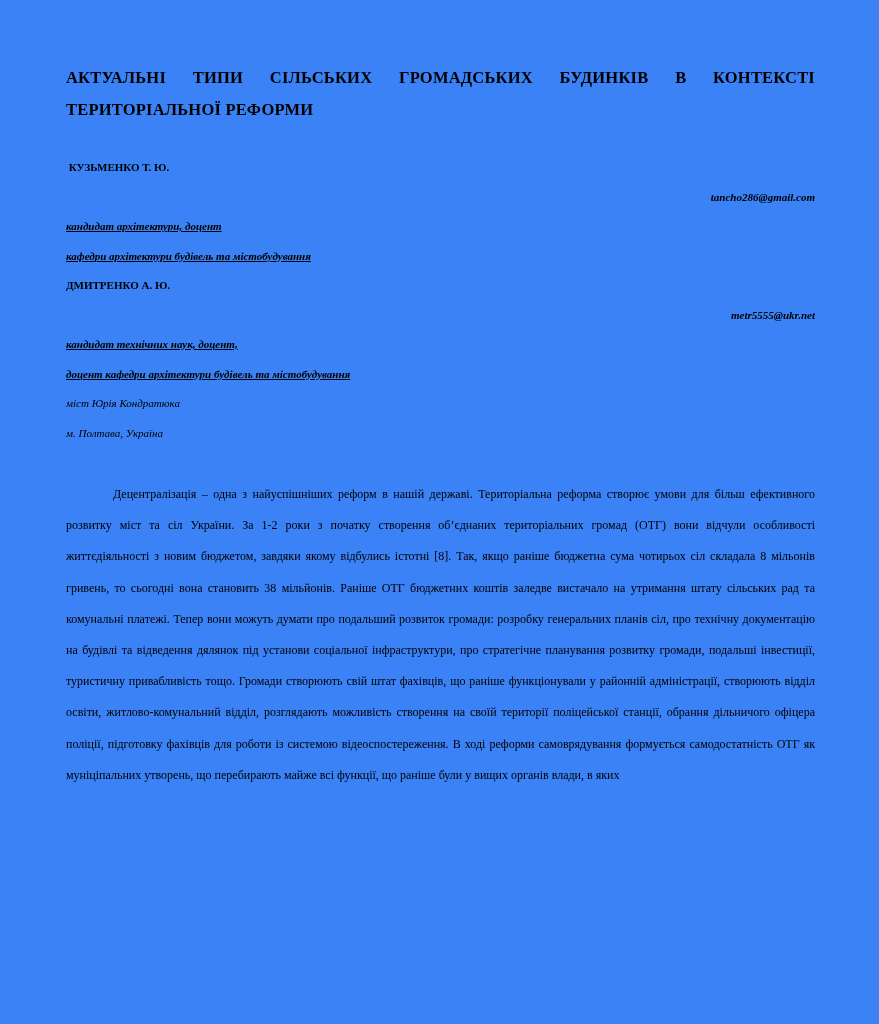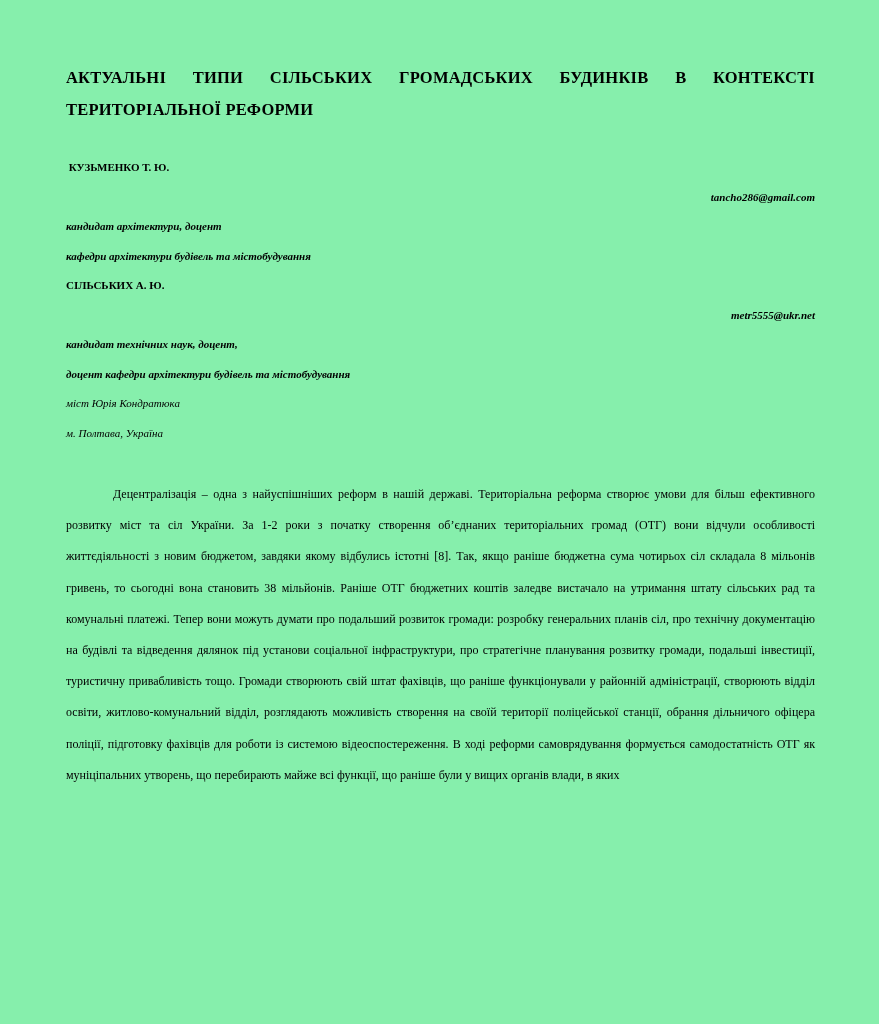--- a/index.html
+++ b/index.html
@@ -14,21 +14,21 @@
     overflow: hidden;
     font-family: "Liberation Serif", "DejaVu Serif", serif;
     color: #000000;
     -webkit-font-smoothing: antialiased;
   }
 
   .page {
     position: relative;
     width: 879px;
     height: 1024px;
-    background: #86efac;
+    background: #3b82f6;
     box-sizing: border-box;
     padding: 0;
   }
 
   .content {
     position: absolute;
     left: 66px;
     top: 0;
     width: 749px;
   }
@@ -72,20 +72,21 @@
     font-style: normal;
   }
   .author-line.email {
     font-weight: bold;
     font-style: italic;
     text-align: right;
   }
   .author-line.degree {
     font-weight: bold;
     font-style: italic;
+    text-decoration: underline;
   }
   .author-line.affiliation {
     font-weight: normal;
     font-style: italic;
   }
 
   
   .body-text {
     margin: 0;
     padding-top: 31px;
@@ -108,21 +109,21 @@
       <span class="title-line last">ТЕРИТОРІАЛЬНОЇ РЕФОРМИ</span>
     </h1>
 
     <div class="author-block">
 
       <span class="author-line name"> КУЗЬМЕНКО Т. Ю.</span>
       <span class="author-line email">tancho286@gmail.com</span>
       <span class="author-line degree">кандидат архітектури, доцент</span>
       <span class="author-line degree">кафедри архітектури будівель та містобудування</span>
 
-      <span class="author-line name">СІЛЬСЬКИХ А. Ю.</span>
+      <span class="author-line name">ДМИТРЕНКО А. Ю.</span>
       <span class="author-line email">metr5555@ukr.net</span>
       <span class="author-line degree">кандидат технічних наук, доцент,</span>
       <span class="author-line degree">доцент кафедри архітектури будівель та містобудування</span>
 
       <span class="author-line affiliation">міст Юрія Кондратюка</span>
       <span class="author-line affiliation">м. Полтава, Україна</span>
 
     </div>
 
     <p class="body-text">Децентралізація – одна з найуспішніших реформ в нашій державі. Територіальна реформа створює умови для більш ефективного  розвитку міст та сіл України. За 1-2 роки з початку створення об’єднаних територіальних громад (ОТГ) вони відчули особливості життєдіяльності з новим бюджетом, завдяки якому відбулись істотні [8]. Так, якщо раніше бюджетна сума чотирьох сіл складала 8 мільонів гривень, то сьогодні вона становить 38 мільйонів. Раніше ОТГ бюджетних коштів заледве вистачало на утримання штату сільських рад та комунальні платежі. Тепер вони можуть думати про подальший розвиток громади: розробку генеральних планів сіл, про технічну документацію на будівлі та відведення дялянок під установи соціальної інфраструктури, про стратегічне планування розвитку громади, подальші інвестиції, туристичну привабливість тощо. Громади створюють свій штат фахівців, що раніше функціонували у районній адміністрації, створюють відділ освіти, житлово-комунальний відділ, розглядають можливість створення на своїй території поліцейської станції, обрання дільничого офіцера поліції, підготовку фахівців для роботи із системою відеоспостереження. В ході реформи самоврядування формується самодостатність ОТГ як муніціпальних утворень, що перебирають майже всі функції, що раніше були у вищих органів влади, в яких</p>

